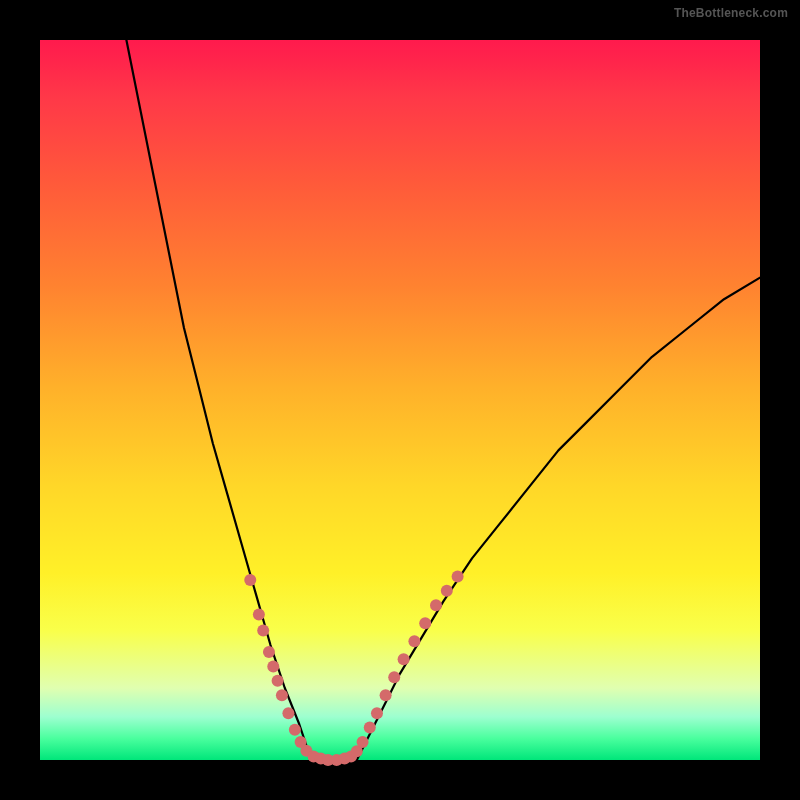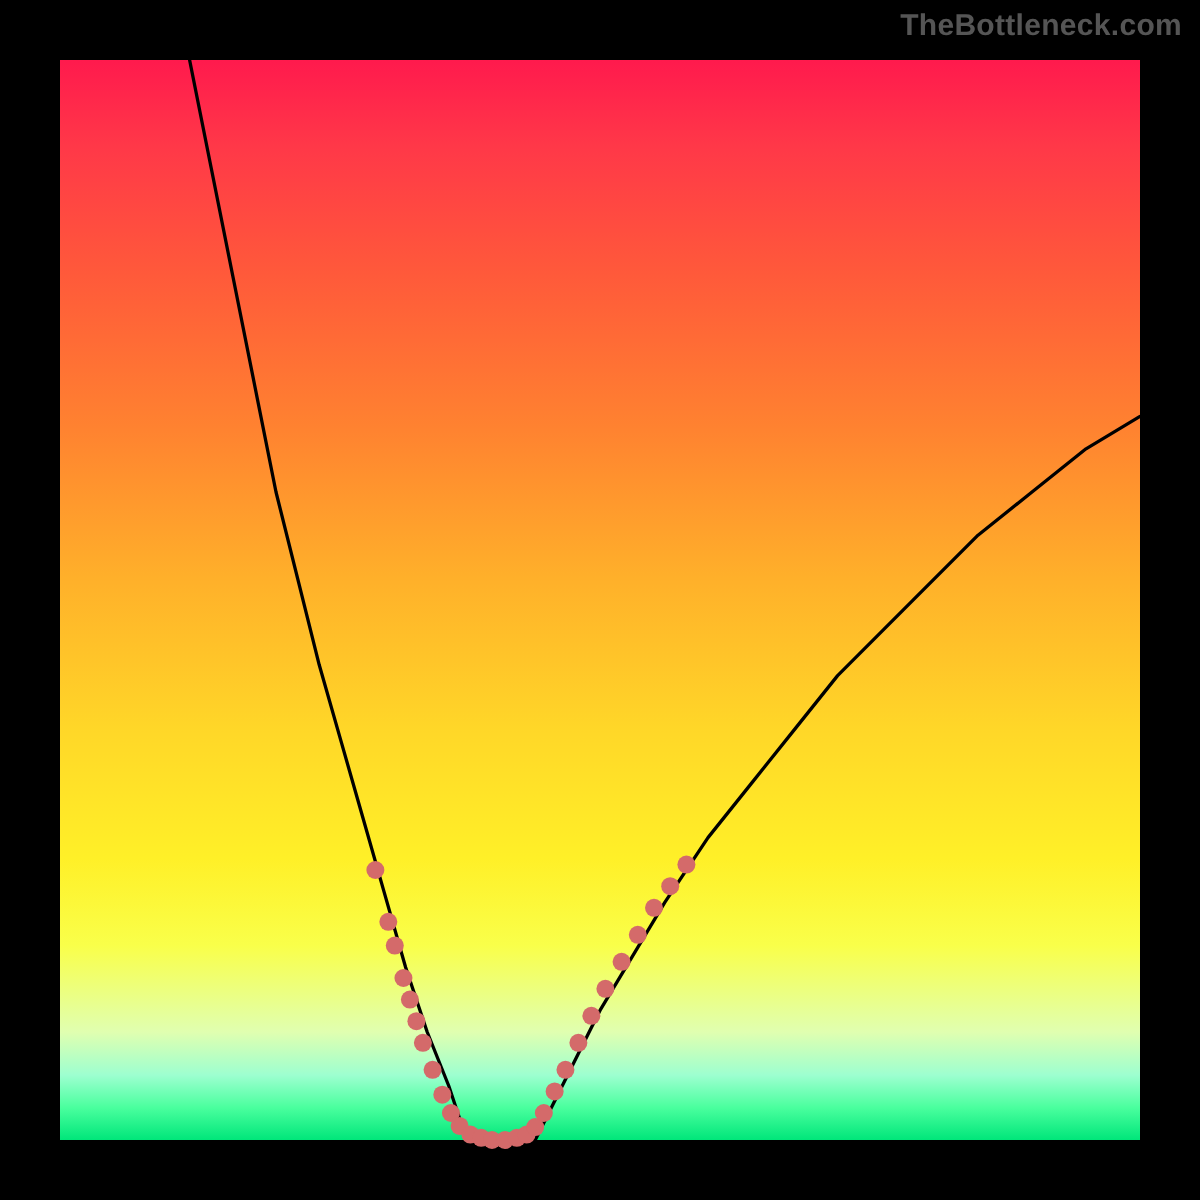--- a/index.html
+++ b/index.html
@@ -35,21 +35,21 @@
       #9dffd0 94%,
       #4aff9e 97%,
       #00e67a 100%
     );
   }
   .watermark {
     position: absolute;
     top: 6px;
     right: 12px;
     color: #555;
-    font-size: 20px;
+    font-size: 12px;
     font-weight: 600;
     letter-spacing: 0.2px;
     z-index: 10;
     user-select: none;
   }
   svg.chart-svg {
     position: absolute;
     left: 0;
     top: 0;
     width: 720px;

